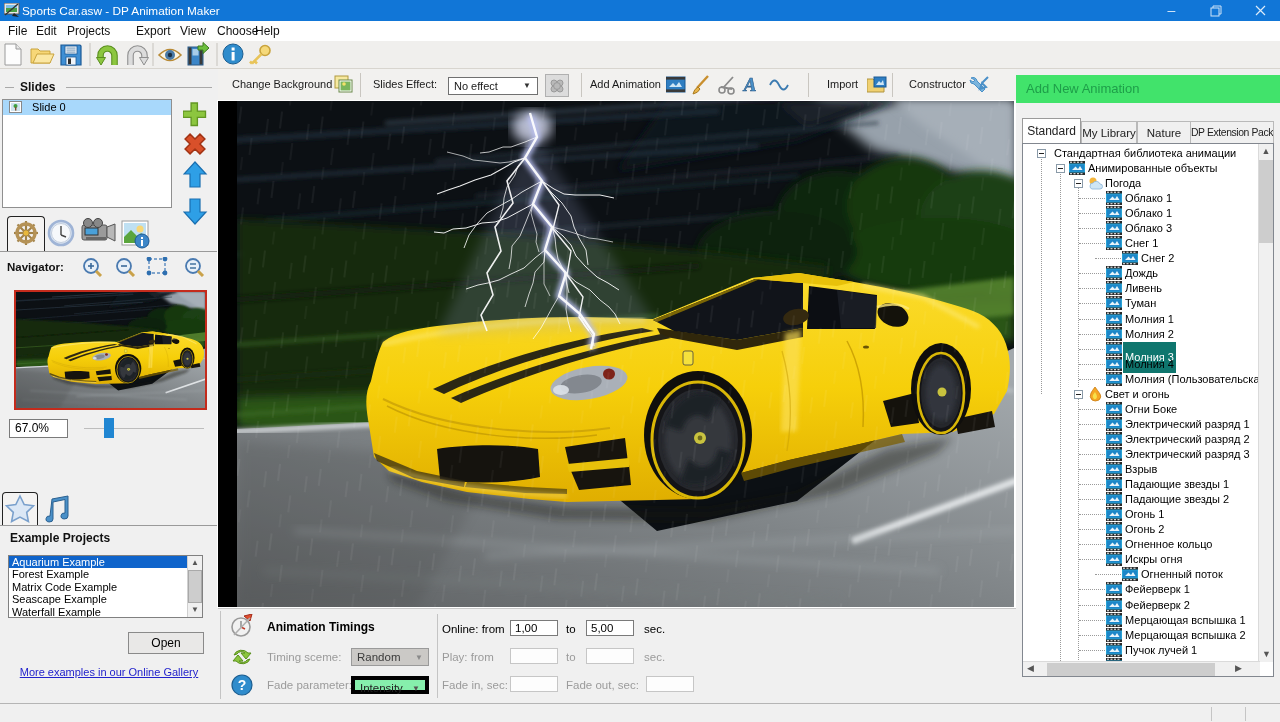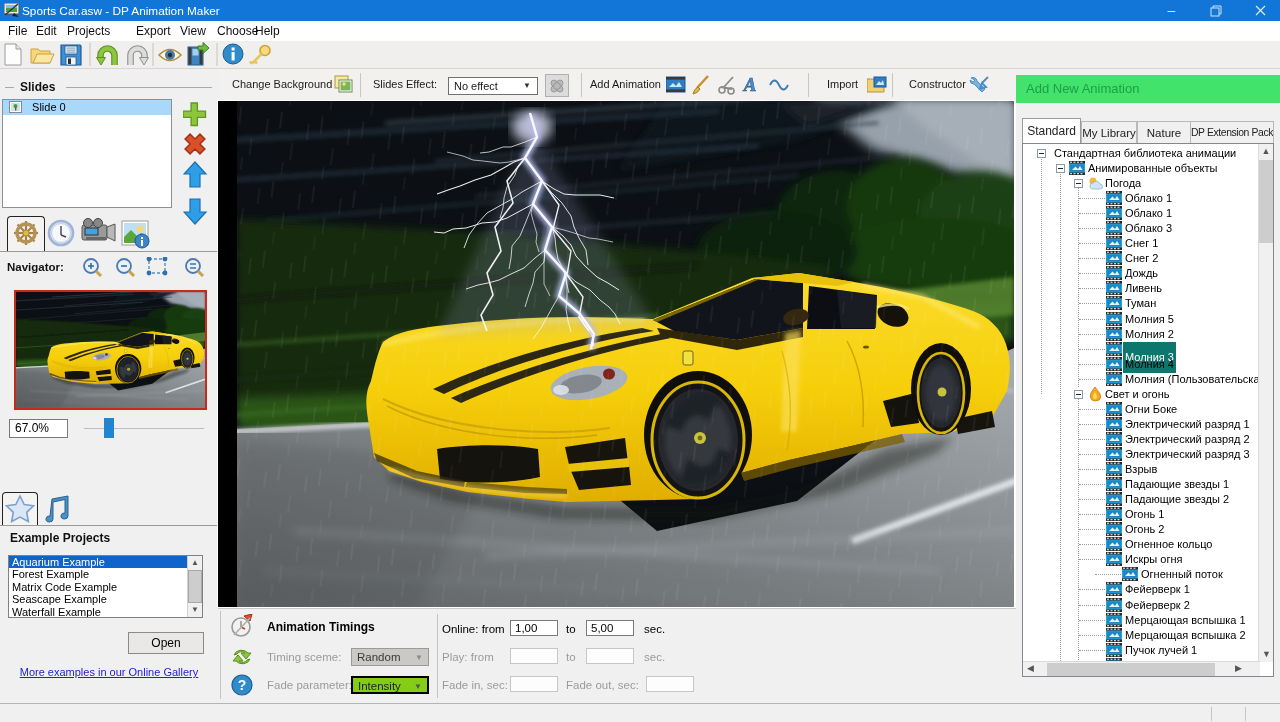--- a/index.html
+++ b/index.html
@@ -566,21 +566,21 @@
       <path d="M4 10 a8 7 0 0 1 14 -2 L21 8 L16 14 L11 8 L15 8 a5 4.5 0 0 0 -8 1 Z" fill="#8cc63f" stroke="#5a8f1e"></path>
       <path d="M20 14 a8 7 0 0 1 -14 2 L3 16 L8 10 L13 16 L9 16 a5 4.5 0 0 0 8 -1 Z" fill="#8cc63f" stroke="#5a8f1e"></path>
     </svg>
     <div class="gray" style="position:absolute;left:49px;top:42px">Timing sceme:</div>
     <div class="tdd" style="left:133px;top:39px;background:#cbc9c6;color:#3a3a3a">Random<span style="position:absolute;right:5px;top:1px;font-size:8px;color:#8a8a8a">▼</span></div>
     <svg style="position:absolute;left:12px;top:64px" width="24" height="24" viewBox="0 0 24 24">
       <circle cx="12" cy="12" r="10" fill="#2f8ccc" stroke="#1b5e91" stroke-width="1.2"></circle>
       <text x="12" y="17" text-anchor="middle" font-size="14" font-weight="bold" fill="#fff" font-family="Liberation Sans,sans-serif">?</text>
     </svg>
     <div class="gray" style="position:absolute;left:49px;top:70px">Fade parameter:</div>
-    <div class="tdd" style="left:133px;top:67px;background:#84cc16;color:#222;border:2px solid #000000">Intensity<span style="position:absolute;right:5px;top:1px;font-size:8px;color:#555">▼</span></div>
+    <div class="tdd" style="left:133px;top:67px;background:#86efac;color:#222;border:4px solid #000000">Intensity<span style="position:absolute;right:5px;top:1px;font-size:8px;color:#555">▼</span></div>
     <div style="position:absolute;left:219px;top:5px;width:1px;height:84px;background:#c4c4c4"></div>
     <div style="position:absolute;left:224px;top:14px">Online: from</div>
     <div class="tinput" style="left:292px;top:11px">1,00</div>
     <div style="position:absolute;left:348px;top:14px">to</div>
     <div class="tinput" style="left:368px;top:11px">5,00</div>
     <div style="position:absolute;left:426px;top:14px">sec.</div>
     <div class="gray" style="position:absolute;left:224px;top:42px">Play: from</div>
     <div class="tinput dis" style="left:292px;top:39px"></div>
     <div class="gray" style="position:absolute;left:348px;top:42px">to</div>
     <div class="tinput dis" style="left:368px;top:39px"></div>
@@ -671,21 +671,21 @@
           </svg>
           <span style="position:absolute;left:102px;top:0">Облако 3</span>
         </div>
       <div class="trow" style="left:0;top:92px;width:236px">
           <i style="position:absolute;left:56px;top:7px;width:26px;border-top:1px dotted #9a9a9a"></i>
           <svg style="position:absolute;left:83px;top:0px" width="16" height="14" viewBox="0 0 16 14">
             <use href="#filmicon"></use>
           </svg>
           <span style="position:absolute;left:102px;top:0">Снег 1</span>
         </div>
-      <div class="trow" style="left:0;top:107px;width:209px">
+      <div class="trow" style="left:16px;top:107px;width:209px">
           <i style="position:absolute;left:56px;top:7px;width:26px;border-top:1px dotted #9a9a9a"></i>
           <svg style="position:absolute;left:83px;top:0px" width="16" height="14" viewBox="0 0 16 14">
             <use href="#filmicon"></use>
           </svg>
           <span style="position:absolute;left:102px;top:0">Снег 2</span>
         </div>
       <div class="trow" style="left:0;top:122px;width:236px">
           <i style="position:absolute;left:56px;top:7px;width:26px;border-top:1px dotted #9a9a9a"></i>
           <svg style="position:absolute;left:83px;top:0px" width="16" height="14" viewBox="0 0 16 14">
             <use href="#filmicon"></use>
@@ -704,21 +704,21 @@
           <svg style="position:absolute;left:83px;top:0px" width="16" height="14" viewBox="0 0 16 14">
             <use href="#filmicon"></use>
           </svg>
           <span style="position:absolute;left:102px;top:0">Туман</span>
         </div>
       <div class="trow" style="left:0;top:168px;width:236px">
           <i style="position:absolute;left:56px;top:7px;width:26px;border-top:1px dotted #9a9a9a"></i>
           <svg style="position:absolute;left:83px;top:0px" width="16" height="14" viewBox="0 0 16 14">
             <use href="#filmicon"></use>
           </svg>
-          <span style="position:absolute;left:102px;top:0">Молния 5</span>
+          <span style="position:absolute;left:102px;top:0">Молния 1</span>
         </div>
       <div class="trow" style="left:0;top:183px;width:236px">
           <i style="position:absolute;left:56px;top:7px;width:26px;border-top:1px dotted #9a9a9a"></i>
           <svg style="position:absolute;left:83px;top:0px" width="16" height="14" viewBox="0 0 16 14">
             <use href="#filmicon"></use>
           </svg>
           <span style="position:absolute;left:102px;top:0">Молния 2</span>
         </div>
       <div class="trow" style="left:0;top:198px;width:236px">
           <i style="position:absolute;left:56px;top:7px;width:26px;border-top:1px dotted #9a9a9a"></i>

